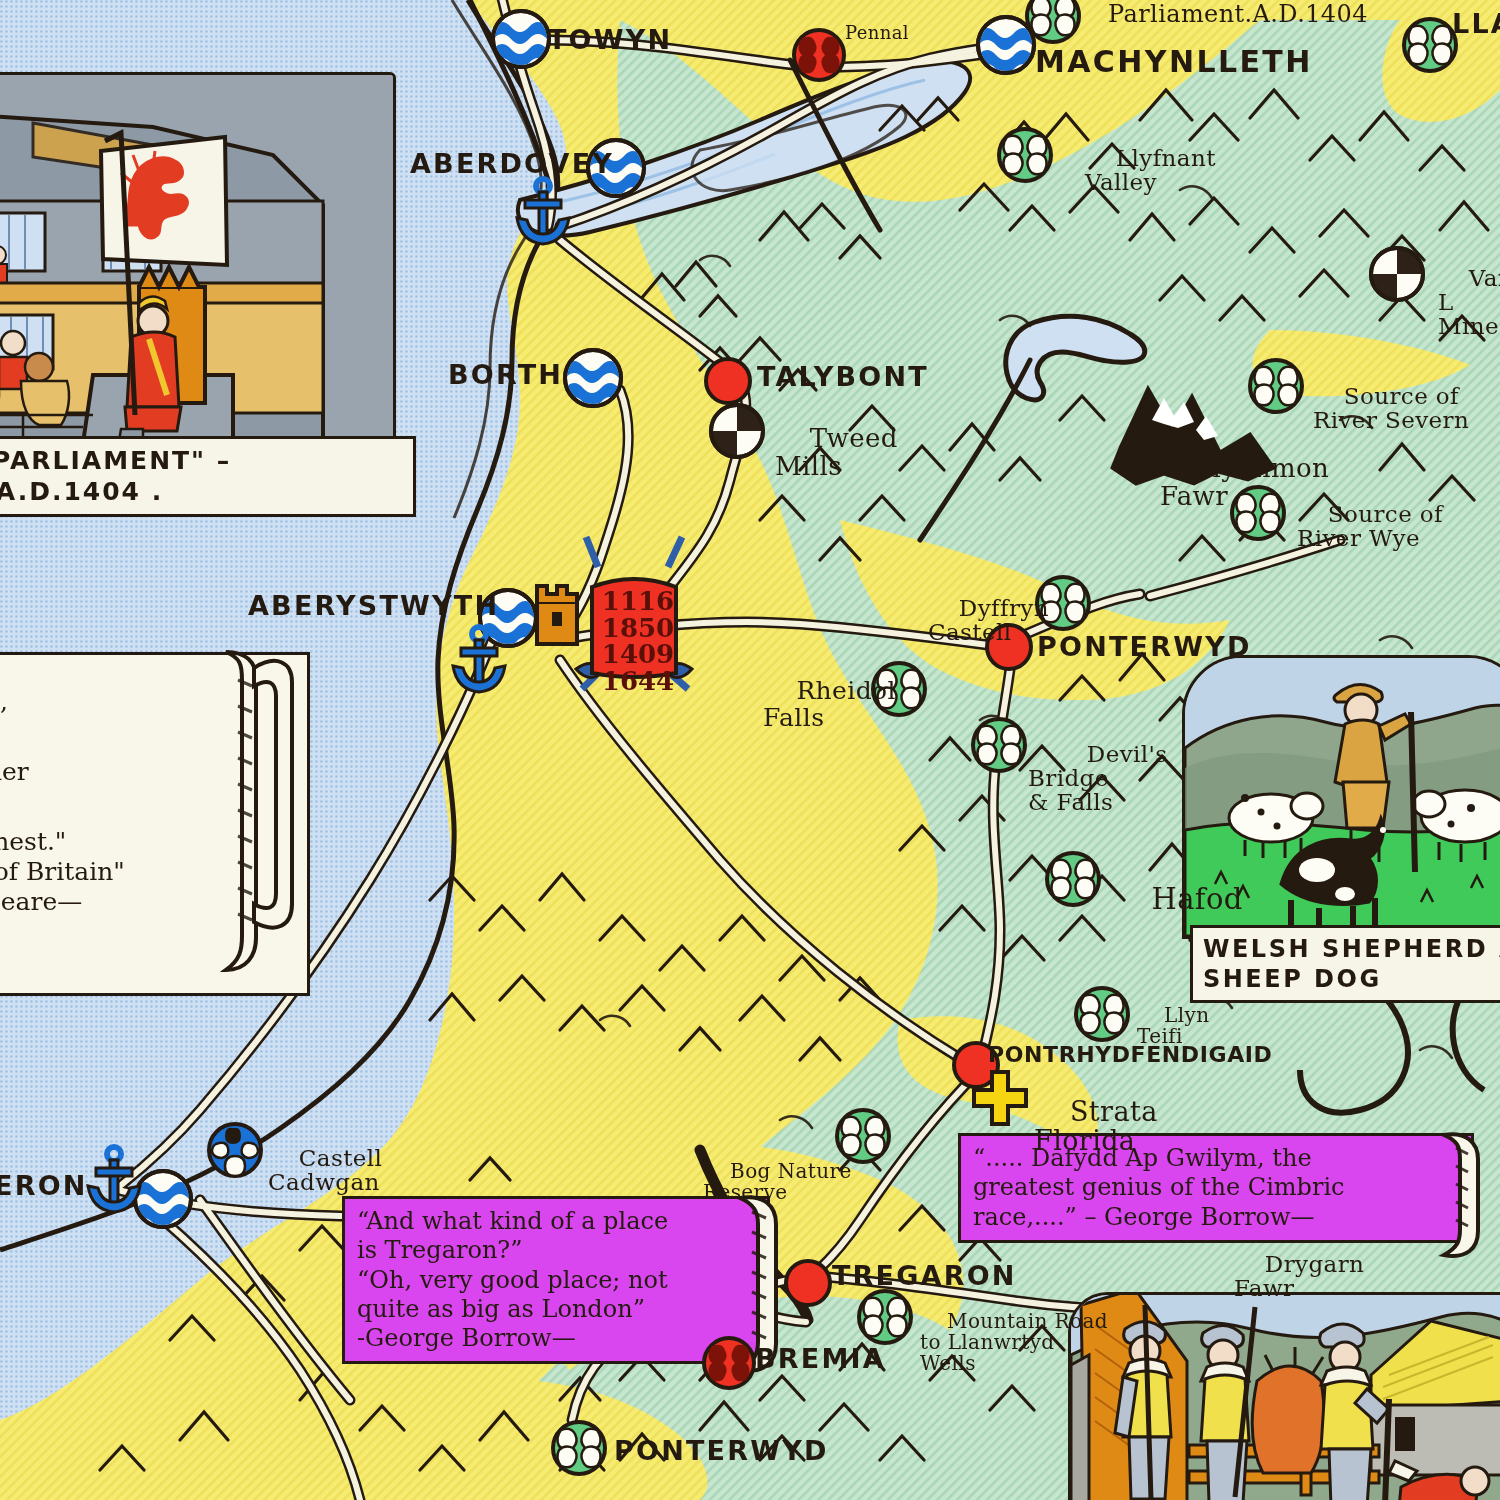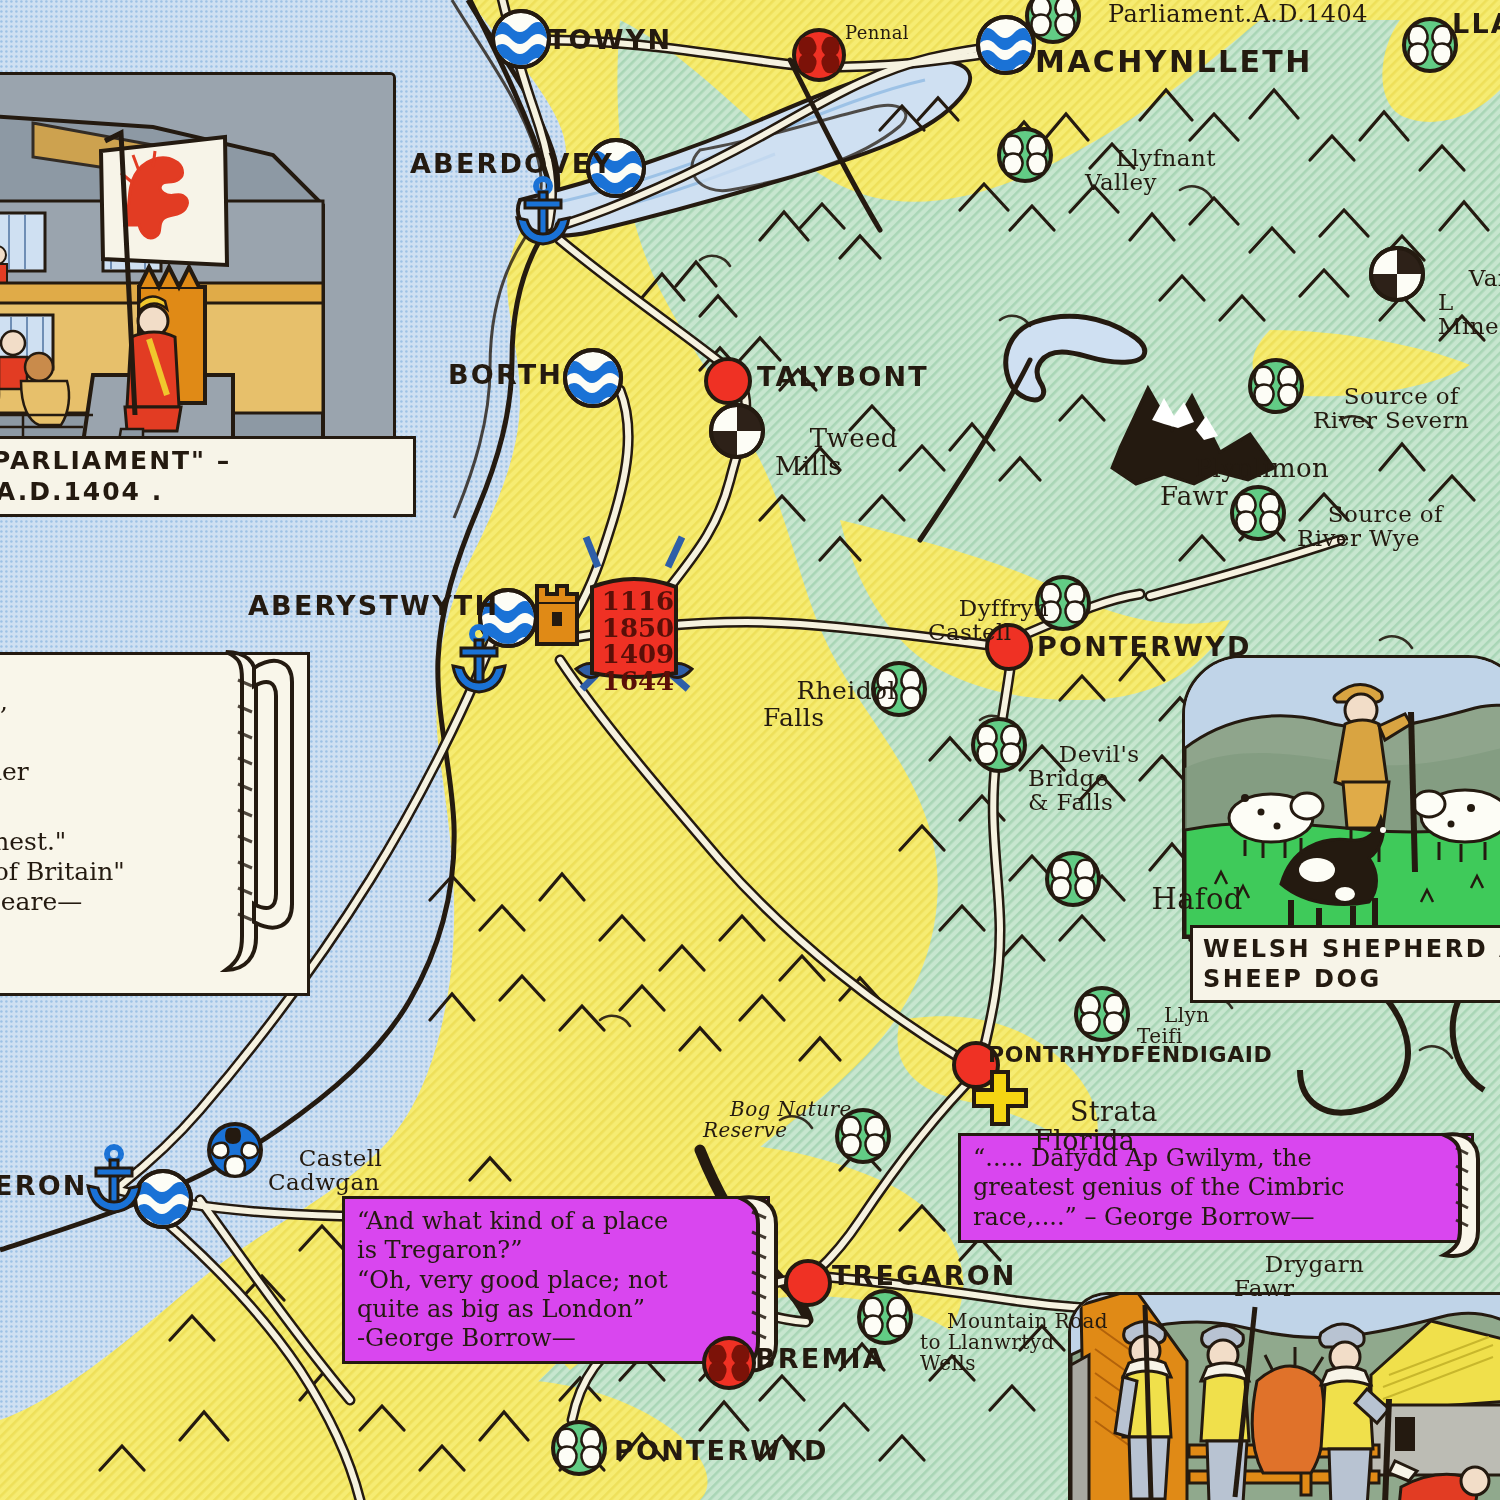--- a/index.html
+++ b/index.html
@@ -780,40 +780,40 @@
   </div>
   <div class="lbl feat" style="left:928px;top:572px;">
     <span style="white-space:pre-line;">Dyffryn
 Castell</span>
   </div>
   <div class="lbl feat" style="left:763px;top:652px;font-size:25px;">
     <span style="white-space:pre-line;">Rheidol
 Falls</span>
   </div>
   <div class="lbl feat" style="left:1028px;top:718px;">
-    <span style="white-space:pre-line;">Devil's
+    <span style="white-space:pre-line;margin-left:28px;">Devil's
 Bridge
 &amp; Falls</span>
   </div>
   <div class="lbl feat" style="left:1113px;top:854px;font-size:29px;">
     <span style="white-space:pre-line;margin-top:12px;">Hafod</span>
   </div>
   <div class="lbl feat sm" style="left:1137px;top:984px;">
     <span style="white-space:pre-line;">Llyn
 Teifi</span>
   </div>
   <div class="lbl feat" style="left:1034px;top:1070px;font-size:27px;">
     <span style="white-space:pre-line;text-align:right;">Strata
 Florida</span>
   </div>
   <div class="lbl feat" style="left:268px;top:1122px;">
     <span style="white-space:pre-line;">Castell
 Cadwgan</span>
   </div>
-  <div class="lbl feat sm" style="left:703px;top:1078px;font-style:italic;">
+  <div class="lbl feat sm" style="left:703px;top:1140px;">
     <span style="white-space:pre-line;">Bog Nature
 Reserve</span>
   </div>
   <div class="lbl feat sm" style="left:920px;top:1290px;">
     <span style="white-space:pre-line;">Mountain Road
 to Llanwrtyd
 Wells</span>
   </div>
   <div class="lbl feat" style="left:1234px;top:1228px;">
     <span style="white-space:pre-line;">Drygarn

